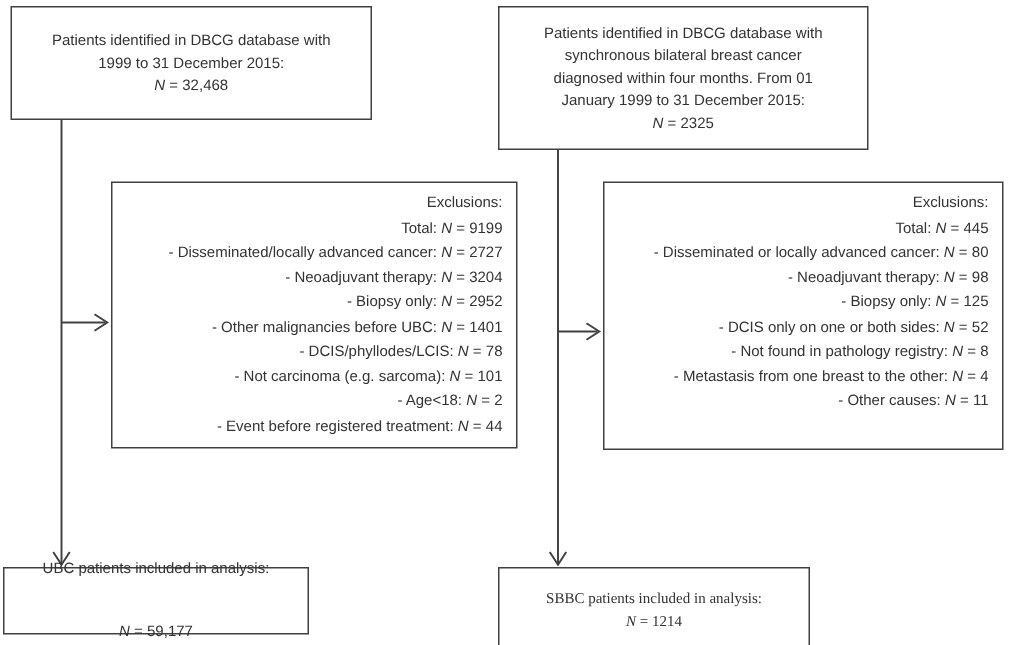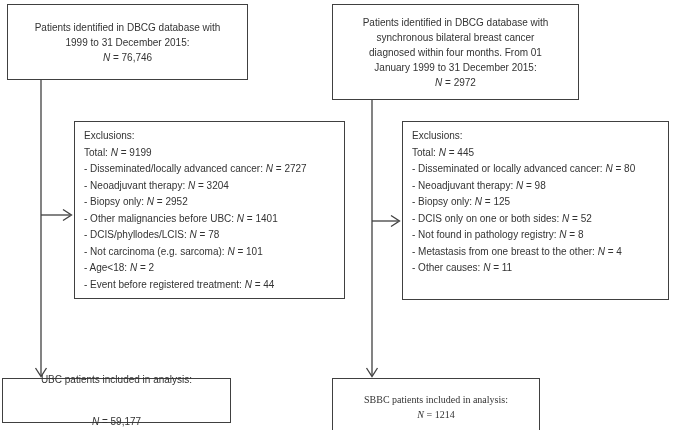--- a/index.html
+++ b/index.html
@@ -24,21 +24,21 @@
     line-height: 15px;
     display: flex;
     flex-direction: column;
     justify-content: center;
     padding: 18px 6px;
   }
   .excl-box {
     line-height: 16.5px;
     padding: 6px 9px;
   }
-  .excl-box .row { white-space: nowrap; }
+  .excl-box .row { white-space: nowrap; text-align: right; }
   .nline i, .row i, .center-box i { font-style: italic; }
   .connectors {
     position: absolute;
     left: 0; top: 0;
     pointer-events: none;
   }
   .connectors line, .connectors polyline {
     stroke: #404040;
     stroke-width: 1.3;
     fill: none;
@@ -60,29 +60,29 @@
       <line x1="372" y1="100" x2="372" y2="376"></line>
       <polyline points="366.5,368 372,376.5 377.5,368"></polyline>
       <line x1="372" y1="221" x2="398" y2="221"></line>
       <polyline points="391,215.5 399.5,221 391,226.5"></polyline>
     </g>
   </svg>
 
   <div class="box center-box" style="left:7px; top:4px; width:241px; height:76px;">
     <div>Patients identified in DBCG database with</div>
     <div>1999 to 31 December 2015:</div>
-    <div class="nline"><i>N</i><span> = </span><span>76,746</span></div>
+    <div class="nline"><i>N</i><span> = </span><span>32,468</span></div>
   </div>
 
   <div class="box center-box" style="left:332px; top:4px; width:247px; height:96px;">
     <div>Patients identified in DBCG database with</div>
     <div>synchronous bilateral breast cancer</div>
     <div>diagnosed within four months. From 01</div>
     <div>January 1999 to 31 December 2015:</div>
-    <div class="nline"><i>N</i><span> = </span><span>2972</span></div>
+    <div class="nline"><i>N</i><span> = </span><span>2325</span></div>
   </div>
 
   <div class="box excl-box" style="left:74px; top:121px; width:271px; height:178px;">
     <div class="row">Exclusions:</div>
     <div class="row"><span>Total: </span><i>N</i><span> = </span><span>9199</span></div>
     <div class="row"><span>- Disseminated/locally advanced cancer: </span><i>N</i><span> = </span><span>2727</span></div>
     <div class="row"><span>- Neoadjuvant therapy: </span><i>N</i><span> = </span><span>3204</span></div>
     <div class="row"><span>- Biopsy only: </span><i>N</i><span> = </span><span>2952</span></div>
     <div class="row"><span>- Other malignancies before UBC: </span><i>N</i><span> = </span><span>1401</span></div>
     <div class="row"><span>- DCIS/phyllodes/LCIS: </span><i>N</i><span> = </span><span>78</span></div>
@@ -96,21 +96,21 @@
     <div class="row"><span>Total: </span><i>N</i><span> = </span><span>445</span></div>
     <div class="row"><span>- Disseminated or locally advanced cancer: </span><i>N</i><span> = </span><span>80</span></div>
     <div class="row"><span>- Neoadjuvant therapy: </span><i>N</i><span> = </span><span>98</span></div>
     <div class="row"><span>- Biopsy only: </span><i>N</i><span> = </span><span>125</span></div>
     <div class="row"><span>- DCIS only on one or both sides: </span><i>N</i><span> = </span><span>52</span></div>
     <div class="row"><span>- Not found in pathology registry: </span><i>N</i><span> = </span><span>8</span></div>
     <div class="row"><span>- Metastasis from one breast to the other: </span><i>N</i><span> = </span><span>4</span></div>
     <div class="row"><span>- Other causes: </span><i>N</i><span> = </span><span>11</span></div>
   </div>
 
-  <div class="box center-box" style="left:2px; top:378px; width:229px; height:45px;gap:27px;">
+  <div class="box center-box" style="left:2px; top:378px; width:204px; height:45px;gap:27px;">
     <div>UBC patients included in analysis:</div>
     <div class="nline"><i>N</i><span> = </span><span>59,177</span></div>
   </div>
 
   <div class="box center-box" style="left:332px; top:378px; width:208px; height:58px;font-family:Liberation Serif, serif;">
     <div>SBBC patients included in analysis:</div>
     <div class="nline"><i>N</i><span> = </span><span>1214</span></div>
   </div>
 
 </div>

